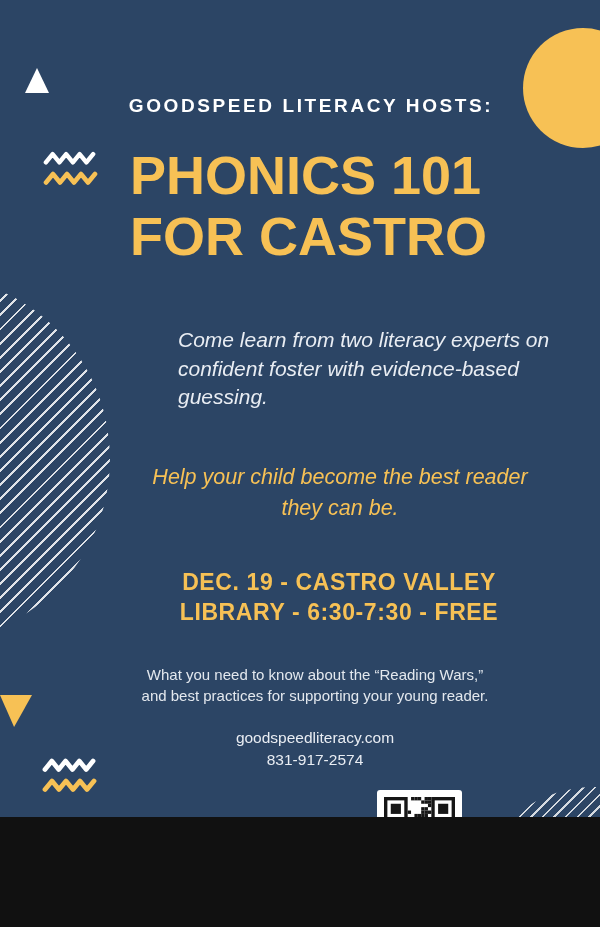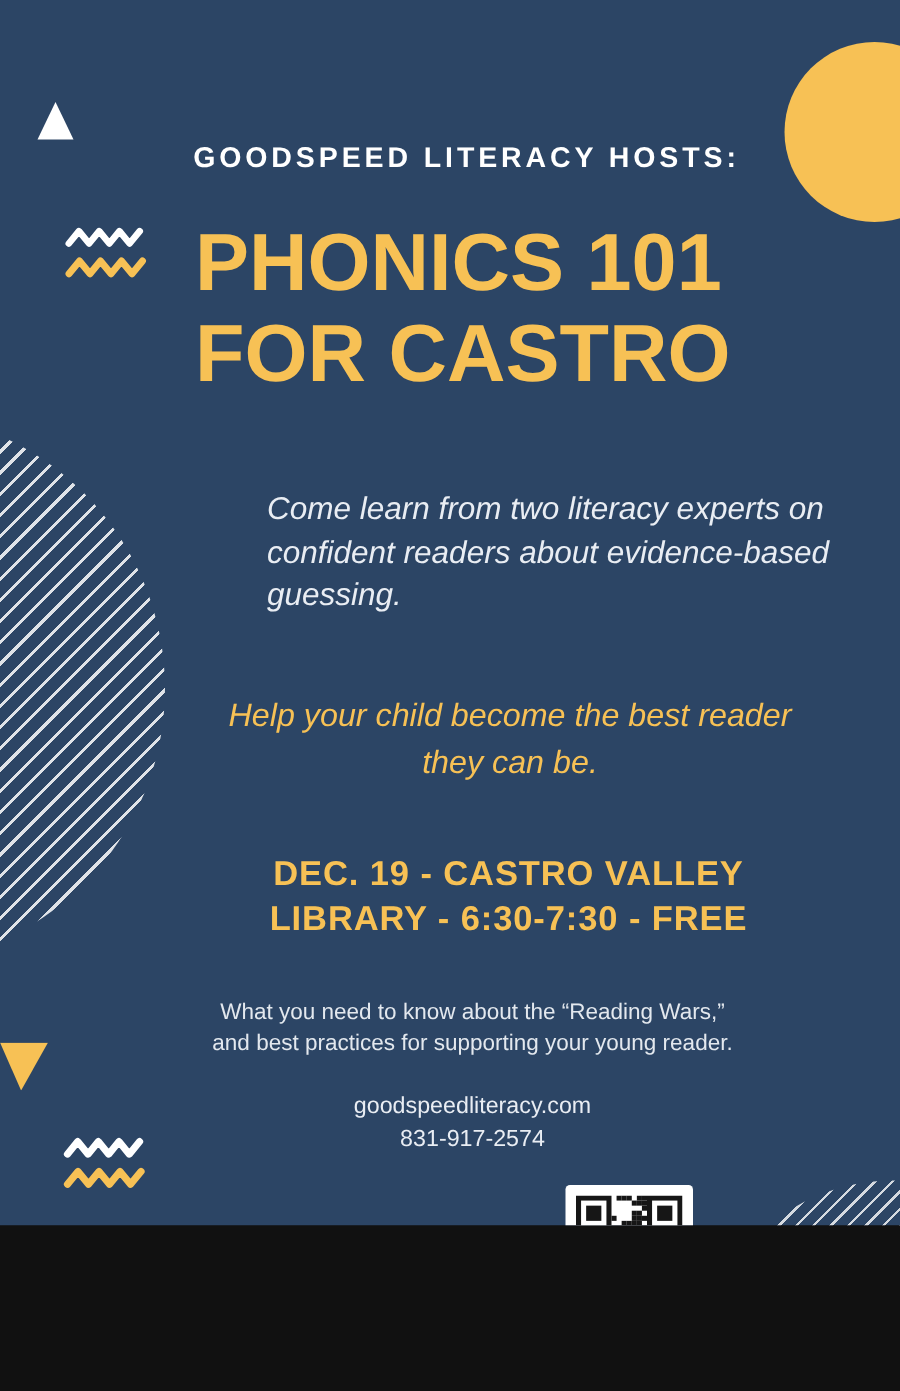--- a/index.html
+++ b/index.html
@@ -101,21 +101,21 @@
 
   <div class="abs host-line">GOODSPEED LITERACY HOSTS:</div>
 
   <div class="abs title">
     <div>PHONICS 101</div>
     <div>FOR CASTRO</div>
   </div>
 
   <div class="abs desc">
     <div>Come learn from two literacy experts on</div>
-    <div>confident readers about evidence-based</div>
+    <div>confident foster with evidence-based</div>
     <div>guessing.</div>
   </div>
 
   <div class="abs tagline">
     <div>Help your child become the best reader</div>
     <div>they can be.</div>
   </div>
 
   <div class="abs event">
     <div>DEC. 19 - CASTRO VALLEY</div>

